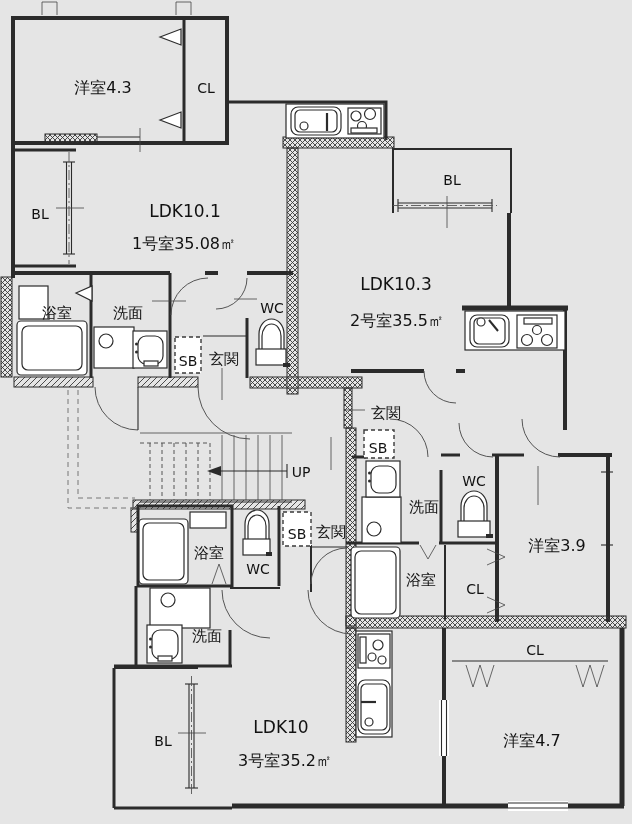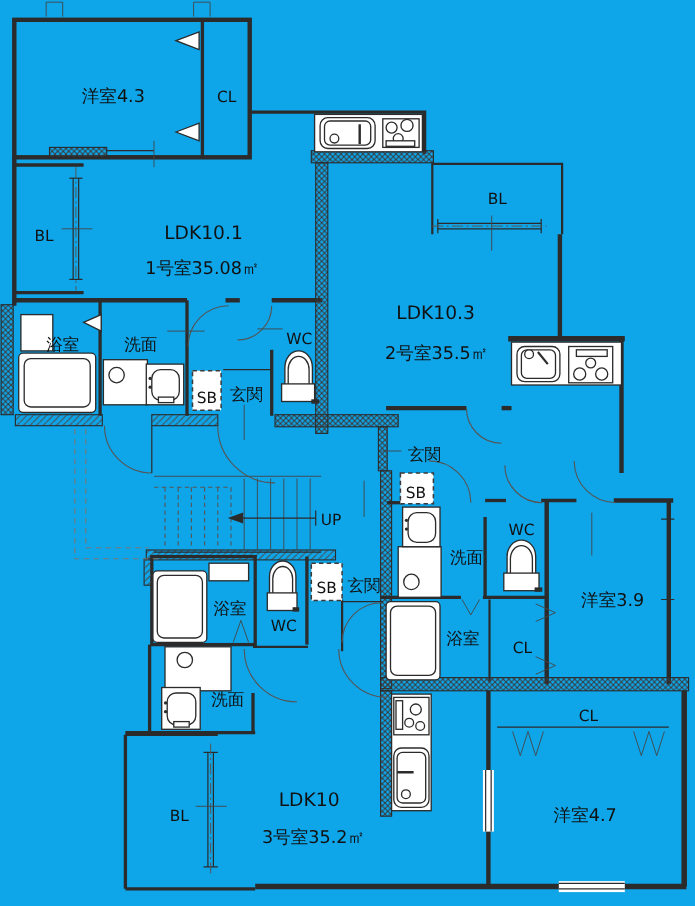--- a/index.html
+++ b/index.html
@@ -1,16 +1,16 @@
 <!DOCTYPE html>
 <html><head>
 <meta charset="utf-8">
 <style>
   html,body{margin:0;padding:0;background:#fff;}
-  #plan-wrap{position:relative;width:632px;height:824px;background:#0ea5e9;overflow:hidden;}
+  #plan-wrap{position:relative;width:632px;height:824px;background:#e5e5e5;overflow:hidden;}
   svg{display:block;}
   .w2{stroke:#2b2b2b;stroke-width:2;fill:none;}
   .w3{stroke:#2b2b2b;stroke-width:3;fill:none;}
   .w4{stroke:#2b2b2b;stroke-width:4;fill:none;}
   .w5{stroke:#2b2b2b;stroke-width:5;fill:none;}
   .thin{stroke:#2b2b2b;stroke-width:1.1;fill:none;}
   .hair{stroke:#444;stroke-width:0.8;fill:none;}
   .fix{stroke:#2b2b2b;stroke-width:1.2;fill:#ffffff;}
   .pw{fill:url(#xh);stroke:#2b2b2b;stroke-width:1;}
   .dh{fill:url(#dg);stroke:#2b2b2b;stroke-width:1;}

